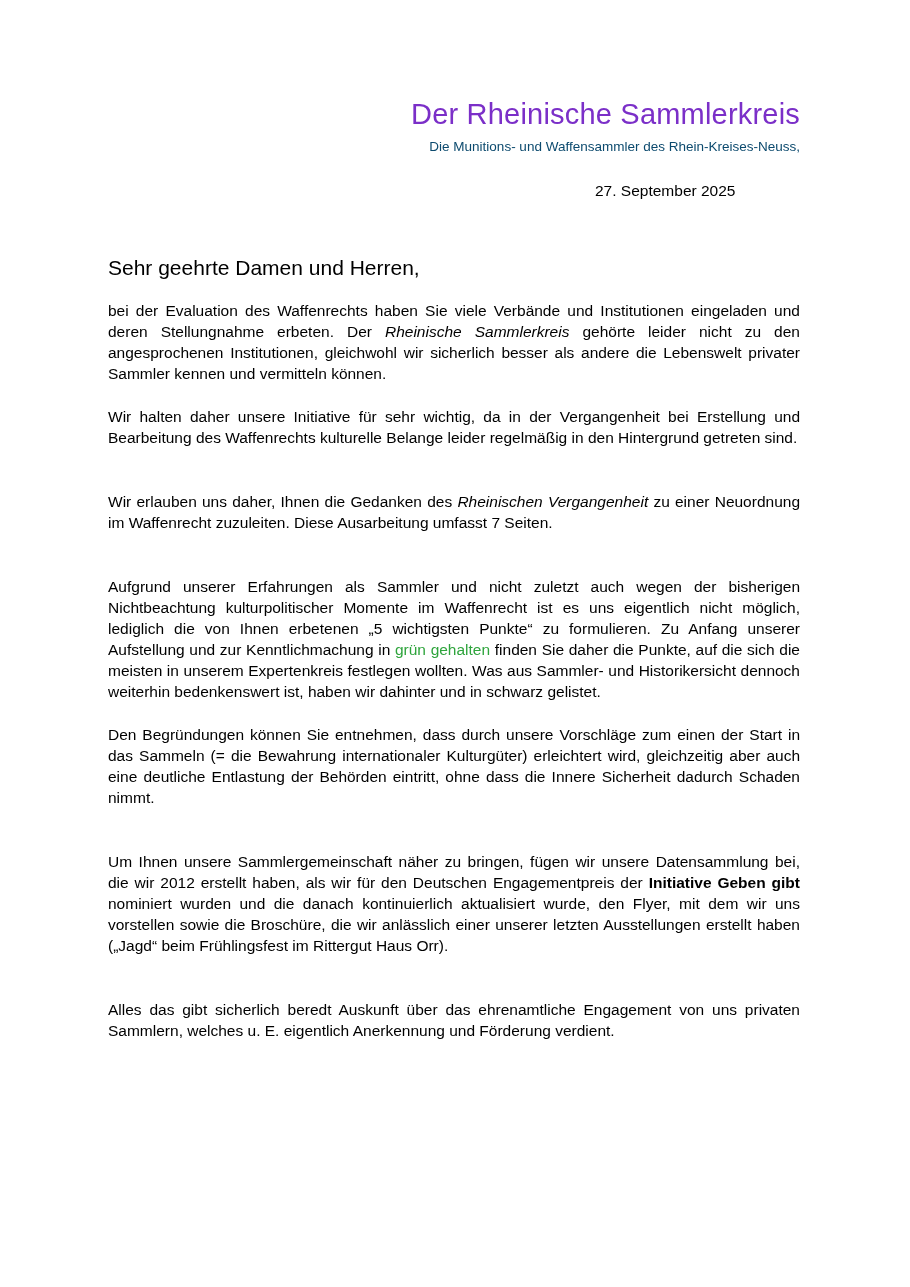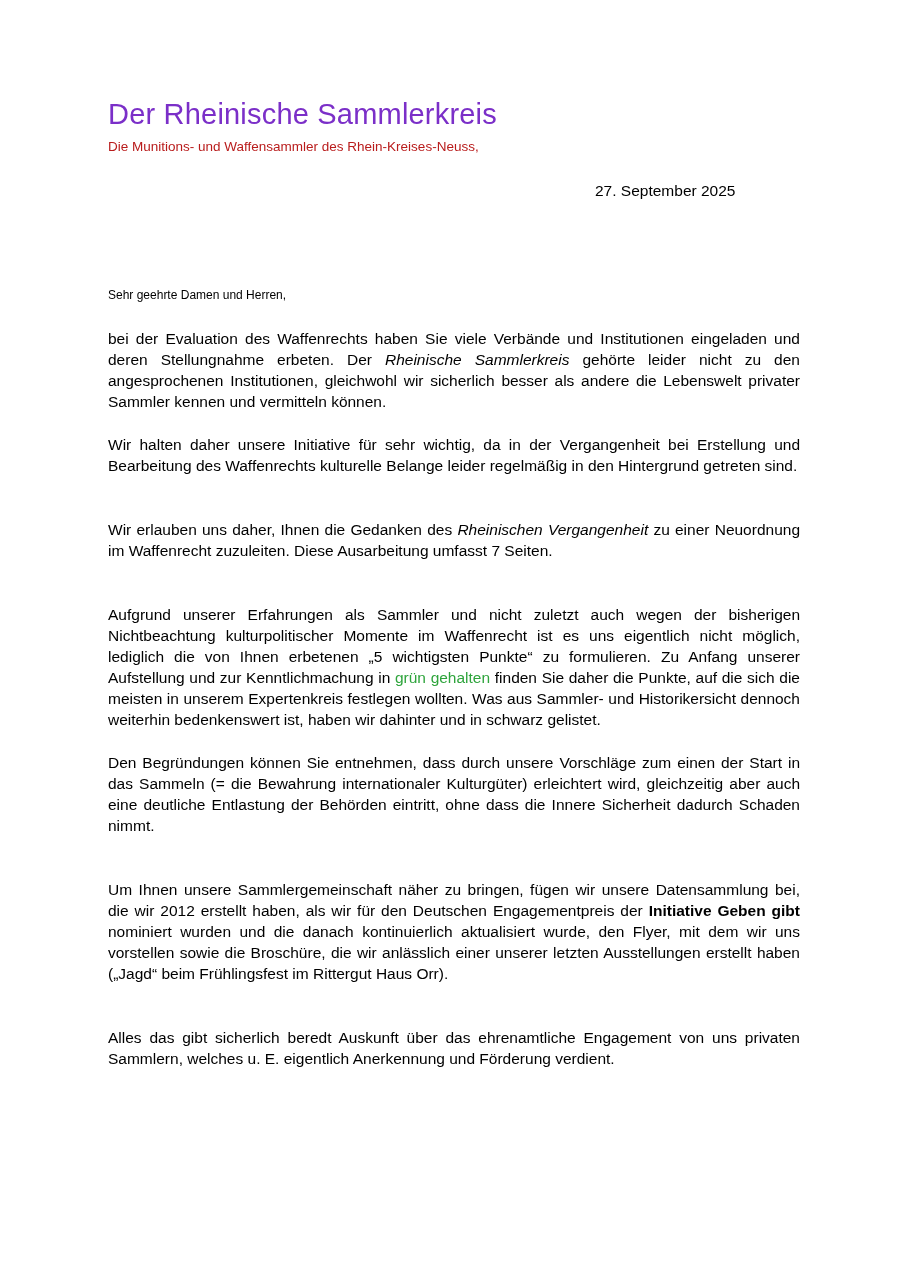--- a/index.html
+++ b/index.html
@@ -13,44 +13,44 @@
     height: 1287px;
     margin: 0 auto;
     background: #ffffff;
     box-sizing: border-box;
     padding: 98px 110px 0 108px;
     font-family: "Liberation Sans", sans-serif;
     color: #000000;
     overflow: hidden;
   }
   .letterhead {
-    text-align: left;
+    text-align: right;
   }
   .title {
     font-size: 29px;
     font-weight: 400;
     line-height: 1.15;
     margin: 0 0 7px 0;
     color: var(--title-color, #7B2FC8);
     letter-spacing: 0.2px;
   }
   .subtitle {
     font-size: 13.5px;
     line-height: 18px;
-    color: #b91c1c;
+    color: #0c4a6e;
   }
   .date {
     margin-top: 24px;
     margin-left: 487px;
     font-size: 15.5px;
     line-height: 21px;
   }
   .salutation {
-    margin: 84px 0 0 0;
-    font-size: 12px;
+    margin: 56px 0 0 0;
+    font-size: 21px;
     line-height: 21px;
   }
   .para {
     margin: 0;
     font-size: 15.5px;
     line-height: 21px;
     text-align: justify;
     hyphens: auto;
   }
   .gap-normal { margin-top: 22px; }

